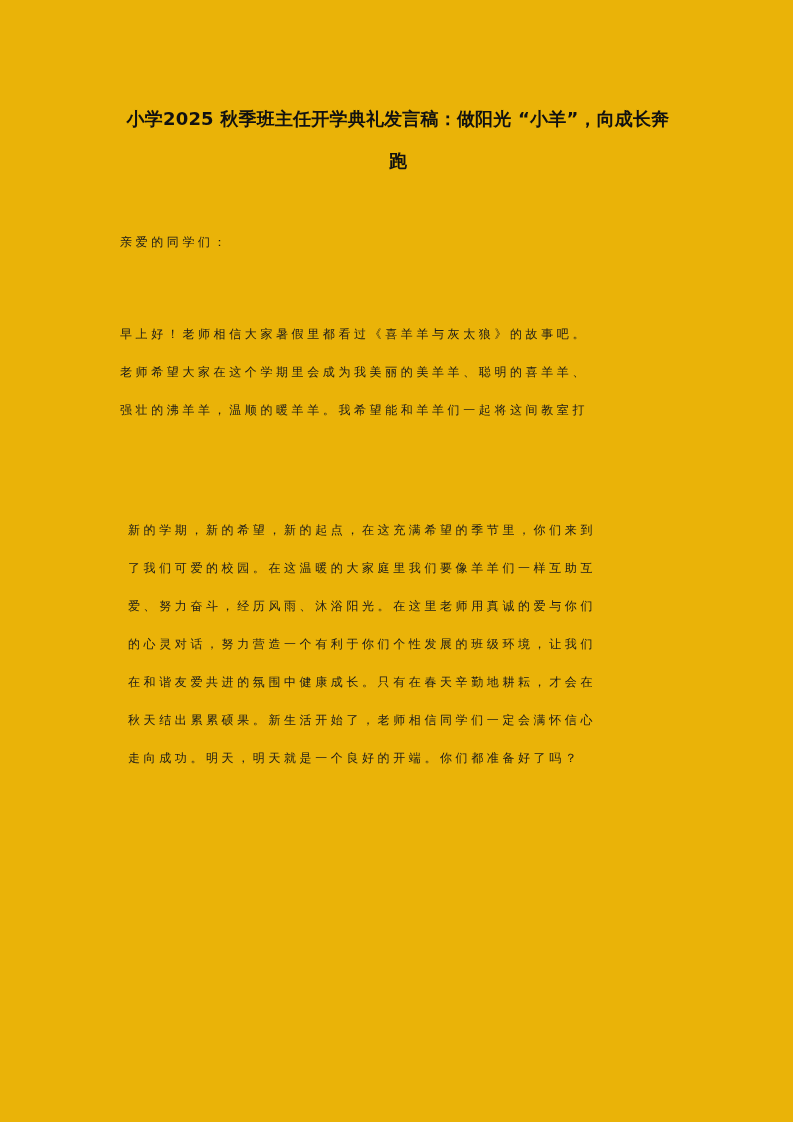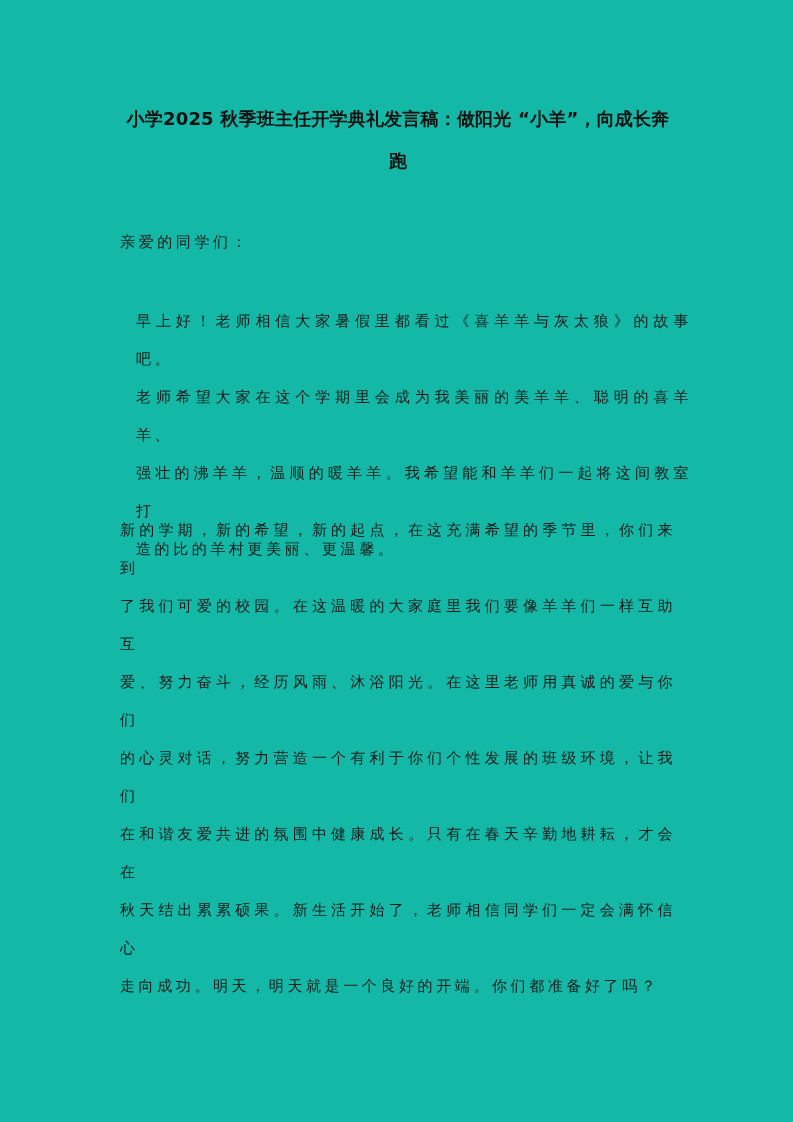--- a/index.html
+++ b/index.html
@@ -13,70 +13,69 @@
     position: relative;
     overflow: hidden;
     font-family: "DejaVu Serif", "Liberation Serif", serif;
     color: #111111;
   }
   .page {
     position: absolute;
     left: 0; top: 0;
     width: 793px;
     height: 1122px;
-    background: #14b8a6;
+    background: #eab308;
   }
   .title {
     position: absolute;
     left: 118px;
     width: 560px;
     top: 98px;
     font-family: "DejaVu Sans", "Liberation Sans", sans-serif;
     font-weight: bold;
     font-size: 18px;
     line-height: 42px;
     text-align: center;
     letter-spacing: 0.2px;
     color: #111;
     margin: 0;
   }
   .body-text {
     position: absolute;
     left: 120px;
     width: 556px;
-    font-size: 15px;
+    font-size: 12px;
     line-height: 38px;
     color: #1a1a1a;
     margin: 0;
     text-align: justify;
     letter-spacing: 3.6px;
   }
   .salutation { top: 223px; }
-  .p1 { top: 302px; margin-left: 16px; }
-  .p2 { top: 511px; }
+  .p1 { top: 315px; }
+  .p2 { top: 511px; margin-left: 8px; }
   .p3 { top: 848px; }
   .p4 { top: 926px; }
 </style>
 </head>
 <body>
 
 <div class="page">
 
   <h1 class="title">
     <span>小学2025 秋季班主任开学典礼发言稿：做阳光 “小羊”，向成长奔</span><br>
     <span>跑</span>
   </h1>
 
   <p class="body-text salutation">亲爱的同学们：</p>
 
   <p class="body-text p1">
     <span>早上好！老师相信大家暑假里都看过《喜羊羊与灰太狼》的故事吧。</span><br>
     <span>老师希望大家在这个学期里会成为我美丽的美羊羊、聪明的喜羊羊、</span><br>
     <span>强壮的沸羊羊，温顺的暖羊羊。我希望能和羊羊们一起将这间教室打</span><br>
-    <span>造的比的羊村更美丽、更温馨。</span>
   </p>
 
   <p class="body-text p2">
     <span>新的学期，新的希望，新的起点，在这充满希望的季节里，你们来到</span><br>
     <span>了我们可爱的校园。在这温暖的大家庭里我们要像羊羊们一样互助互</span><br>
     <span>爱、努力奋斗，经历风雨、沐浴阳光。在这里老师用真诚的爱与你们</span><br>
     <span>的心灵对话，努力营造一个有利于你们个性发展的班级环境，让我们</span><br>
     <span>在和谐友爱共进的氛围中健康成长。只有在春天辛勤地耕耘，才会在</span><br>
     <span>秋天结出累累硕果。新生活开始了，老师相信同学们一定会满怀信心</span><br>
     <span>走向成功。明天，明天就是一个良好的开端。你们都准备好了吗？</span>

